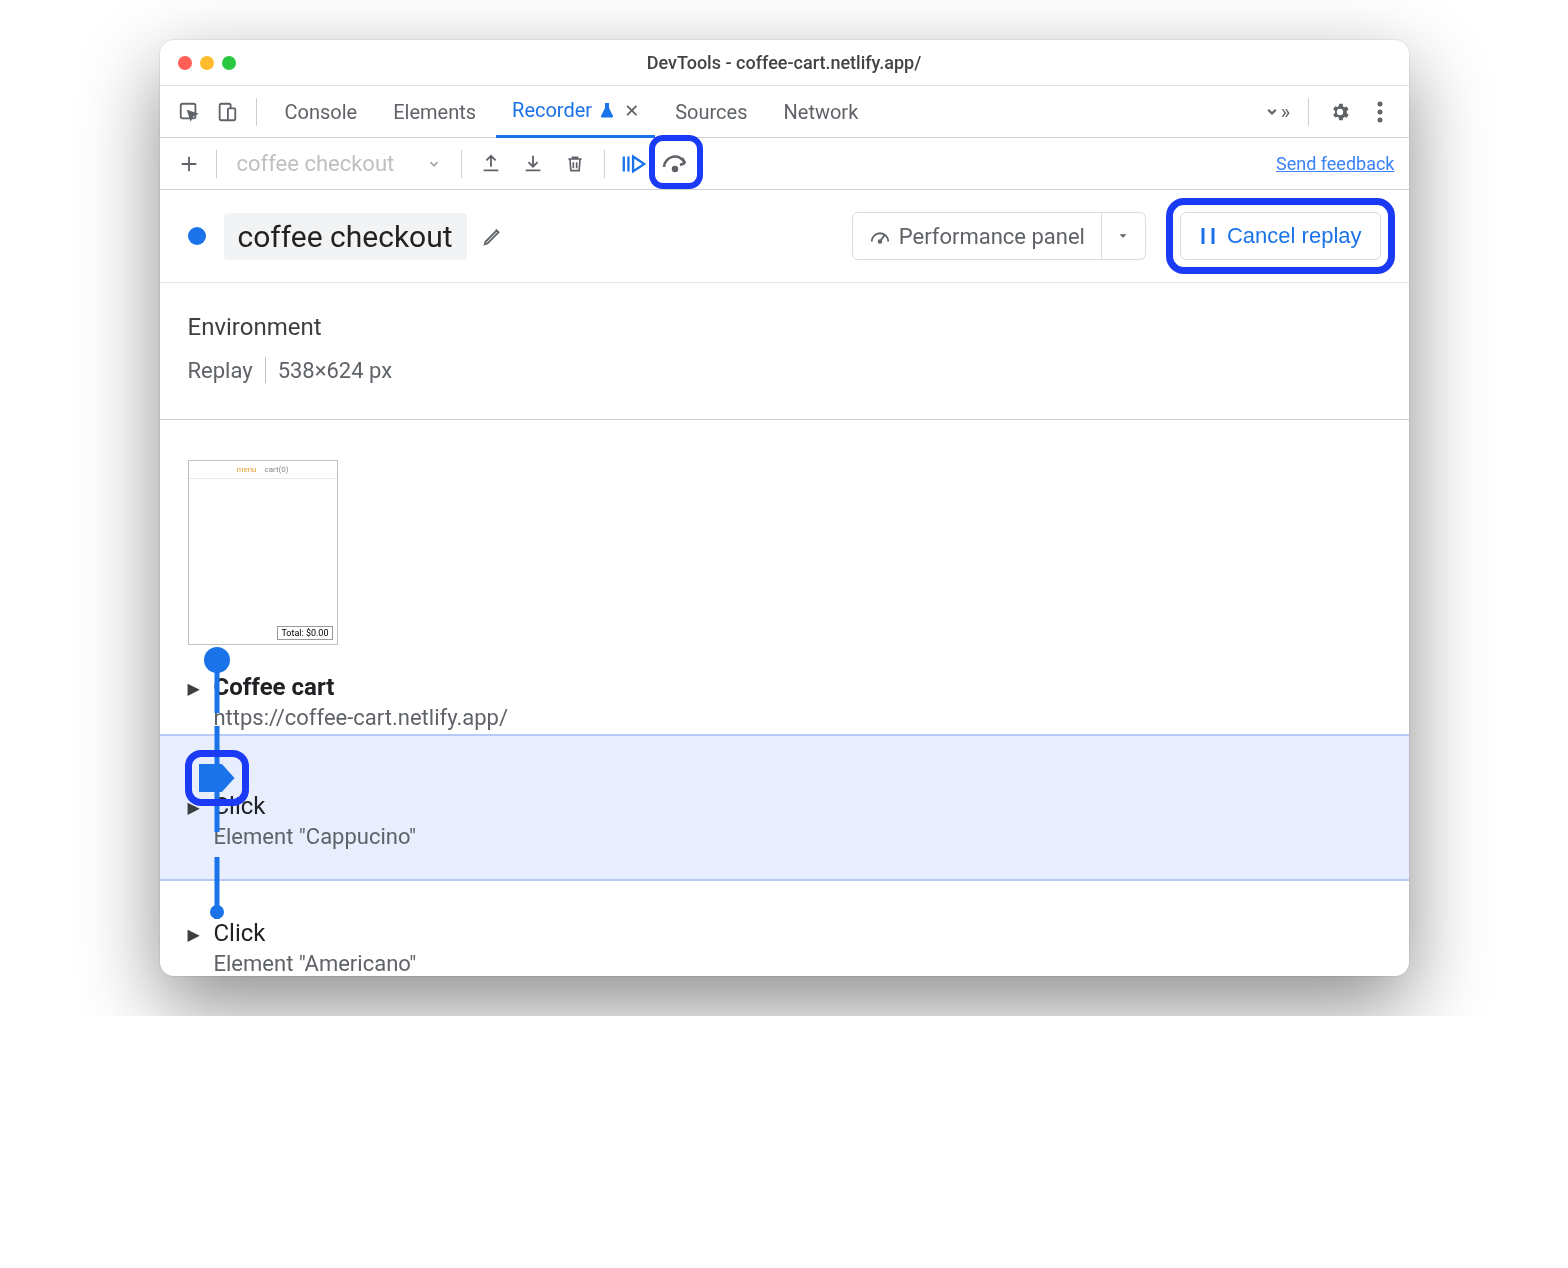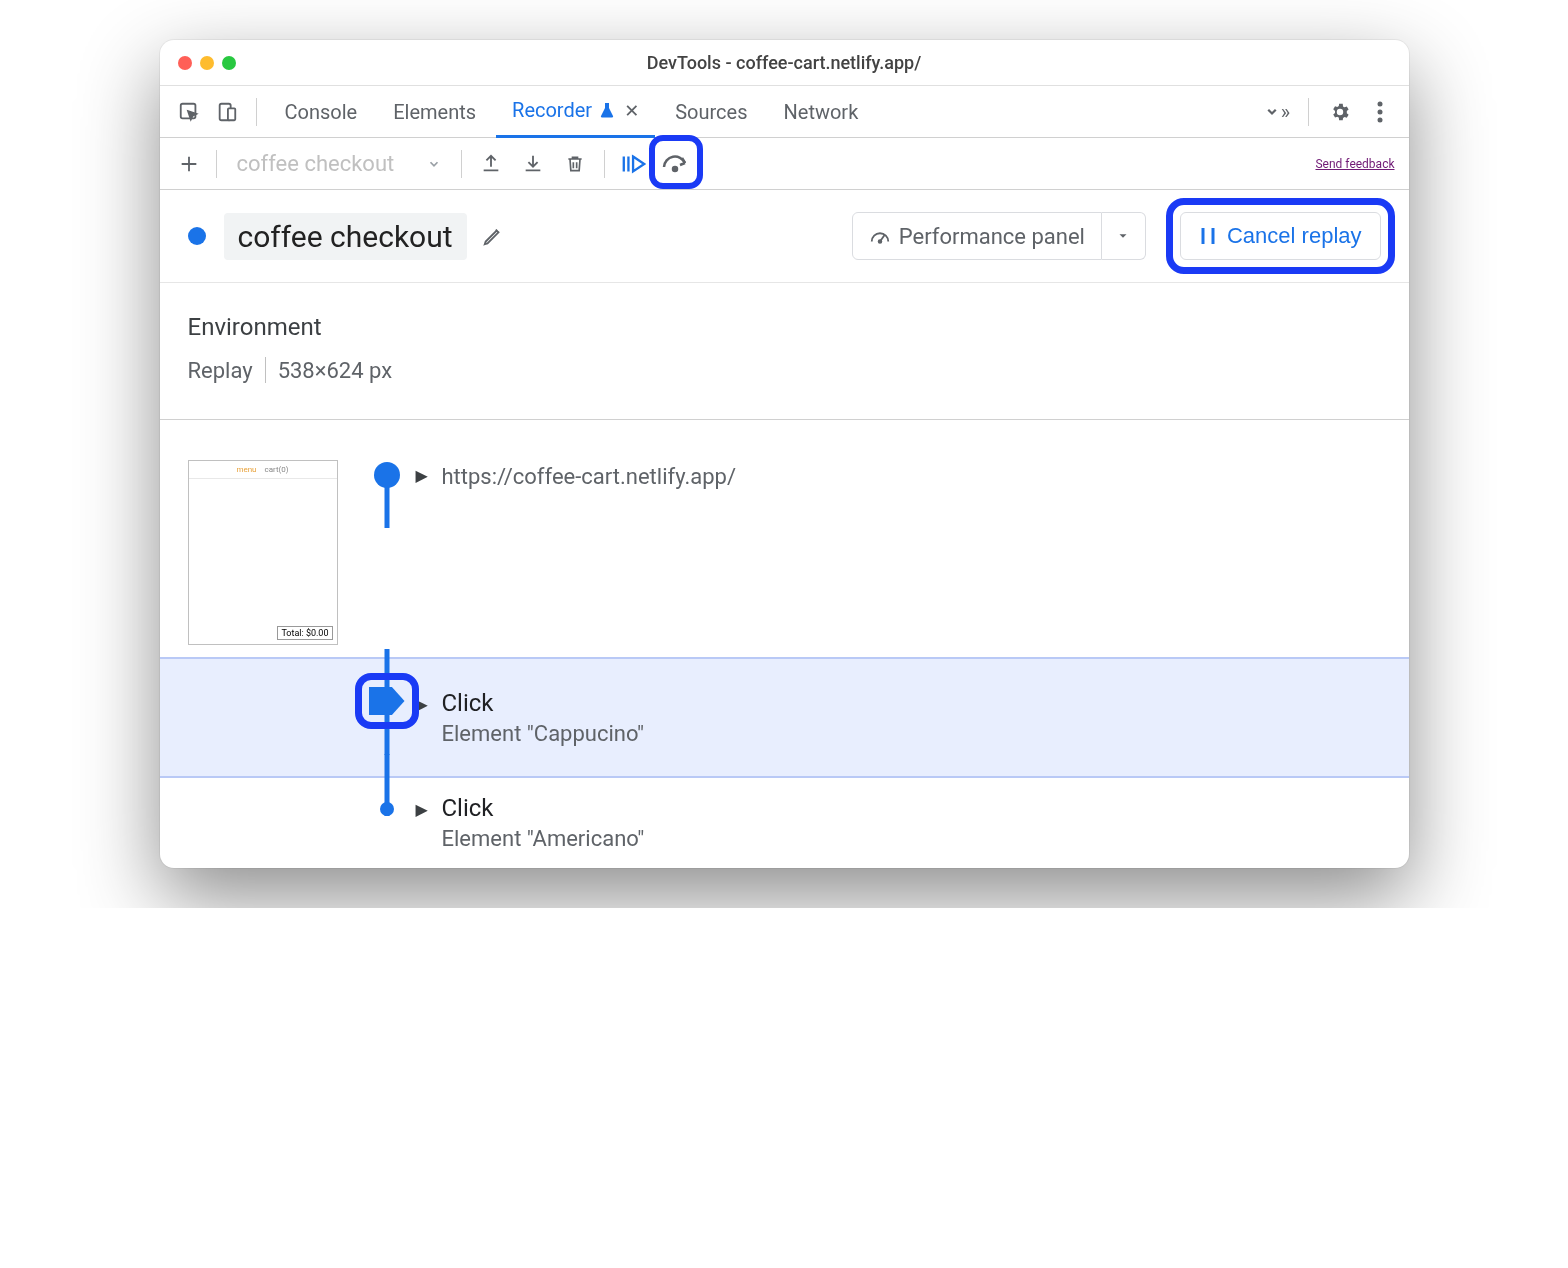--- a/index.html
+++ b/index.html
@@ -51,21 +51,21 @@
   .plus-icon { width:30px; height:30px; display:flex; align-items:center; justify-content:center; color:#5f6368;}
   .sep-v { width:1px; height:28px; background:#d0d0d0; margin:0 4px;}
   .recording-dropdown {
     display:flex; align-items:center; gap:10px; color:#c0c0c0; font-size:22px;
     padding: 0 8px; min-width: 220px; justify-content:space-between;
   }
   .recording-dropdown .chev { color:#9aa0a6; }
   .tool-icon { width:34px; height:34px; display:flex; align-items:center; justify-content:center; color:#5f6368; }
   .tool-icon.blue svg { stroke:#1a73e8; }
   .highlight-ring { position:absolute; border:6px solid #1a3af5; border-radius:14px; pointer-events:none; }
-  .feedback-link { margin-left:auto; color:#701a75; font-size:12px; text-decoration:underline; }
+  .feedback-link { margin-left:auto; color:#3b82f6; font-size:18px; text-decoration:underline; }
   
   .rec-header {
     display:flex; align-items:center; padding: 22px 28px; gap:18px; border-bottom:1px solid #e6e6e6;
   }
   .rec-dot { width:18px; height:18px; background:#1a73e8; border-radius:50%; flex-shrink:0;}
   .rec-name-group { display:flex; align-items:center; gap:12px; }
   .rec-name { font-size:30px; color:#222; background:#f1f3f4; padding:6px 14px; border-radius:4px; }
   .pencil { color:#5f6368; width:28px; height:28px; display:flex; align-items:center; justify-content:center;}
   .perf-select {
     margin-left:auto; display:flex; align-items:center;
@@ -88,21 +88,21 @@
   .settings-row {
     display:flex; padding: 30px 28px 36px 28px; border-bottom:1px solid #d0d0d0; gap: 40px;
   }
   .settings-col { flex:1; }
   .settings-col.env { flex:0 0 300px; }
   .settings-title { font-size:24px; color:#3c4043; margin-bottom:16px; font-weight:400; }
   .settings-vals { display:flex; align-items:center; font-size:22px; color:#5f6368; }
   .settings-vals .vsep { width:1px; height:26px; background:#c0c0c0; margin:0 12px; }
   
   .steps-area { position:relative; padding-top:28px; }
-  .step-row { display:flex; align-items:flex-start; position:relative; min-height:90px; padding: 12px 0 12px 28px; }
+  .step-row { display:flex; align-items:flex-start; position:relative; min-height:90px; padding: 12px 0 4px 28px; flex-direction: column; }
   .step-row.current { background:#e8eefe; border-top:2px solid #b9c9f6; border-bottom:2px solid #b9c9f6; }
   .thumbnail {
     width:150px; height:185px; border:1px solid #c0c0c0; margin-right:20px; background:#fff;
     position:relative; flex-shrink:0;
   }
   .thumbnail .tn-hdr { height:18px; display:flex; justify-content:center; gap:8px; align-items:center; font-size:8px; color:#e8a23b; border-bottom:1px solid #e8e8e8;}
   .thumbnail .tn-total { position:absolute; bottom:4px; right:4px; font-size:9px; border:1px solid #999; padding:1px 3px; }
   .timeline-col { width:58px; position:relative; flex-shrink:0; display:flex; justify-content:center; }
   .timeline-line-seg { position:absolute; left:50%; transform:translateX(-50%); width:5px; background:#1a73e8; }
   .node-big { width:26px; height:26px; background:#1a73e8; border-radius:50%; position:relative; z-index:2; margin-top:2px;}
@@ -306,20 +306,21 @@
         </div>
         <div class="tn-total">Total: $0.00</div>
       </div>
       <div class="timeline-col">
         <div class="timeline-line-seg" style="top:14px;bottom:-40px;"></div>
         <div class="node-big"></div>
       </div>
       <div class="step-content">
         <span class="expand-tri">▶</span>
         <div class="step-text">
+          <div class="line1 bold">Coffee cart</div>
           <div class="line2">https://coffee-cart.netlify.app/</div>
         </div>
       </div>
     </div>
 
     <div class="step-row current" style="padding-top:30px;padding-bottom:30px;">
       <div class="spacer-thumb"></div>
       <div class="timeline-col">
         <div class="timeline-line-seg" style="top:-40px;bottom:-40px;"></div>
         <div class="current-arrow-wrap">

